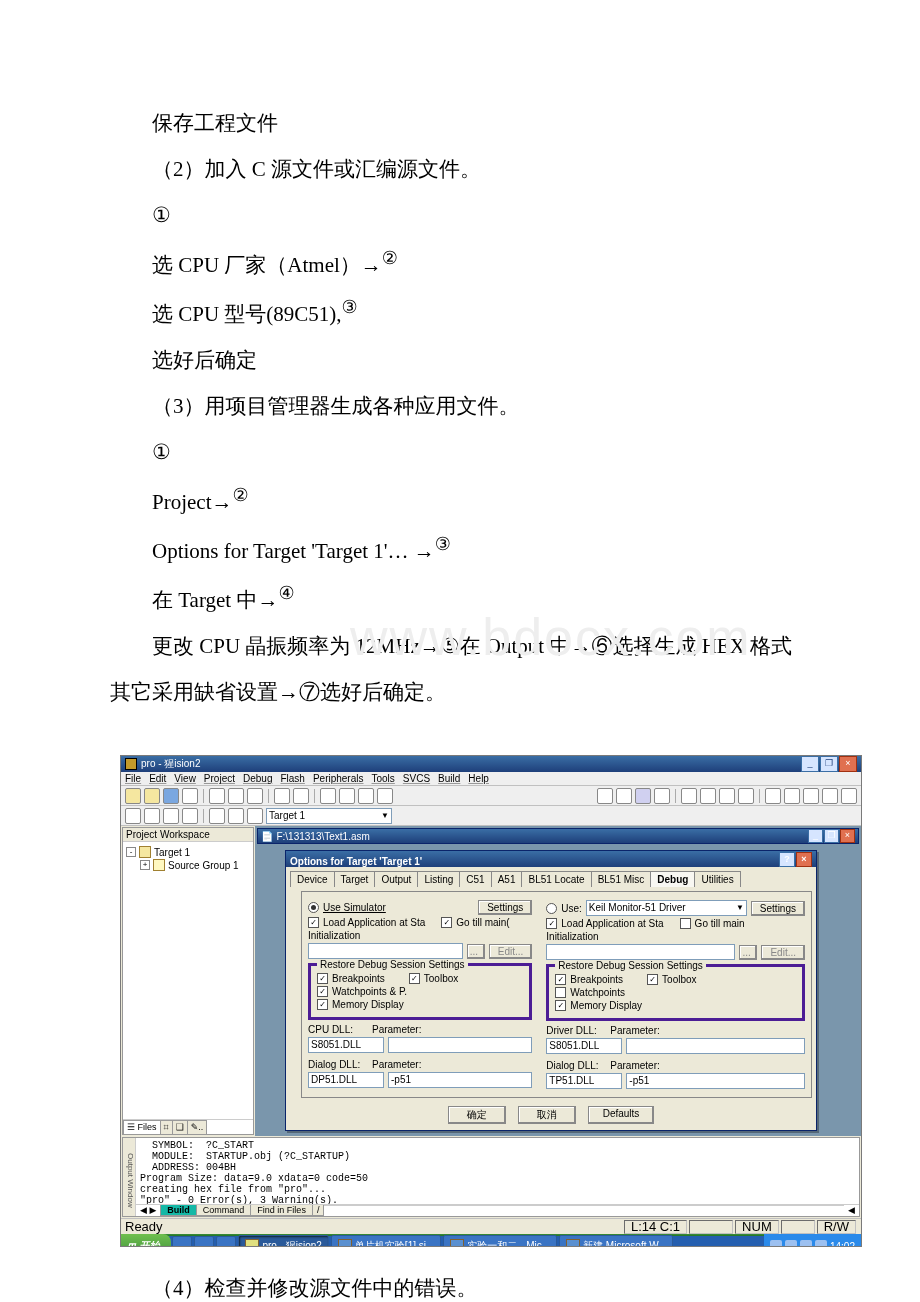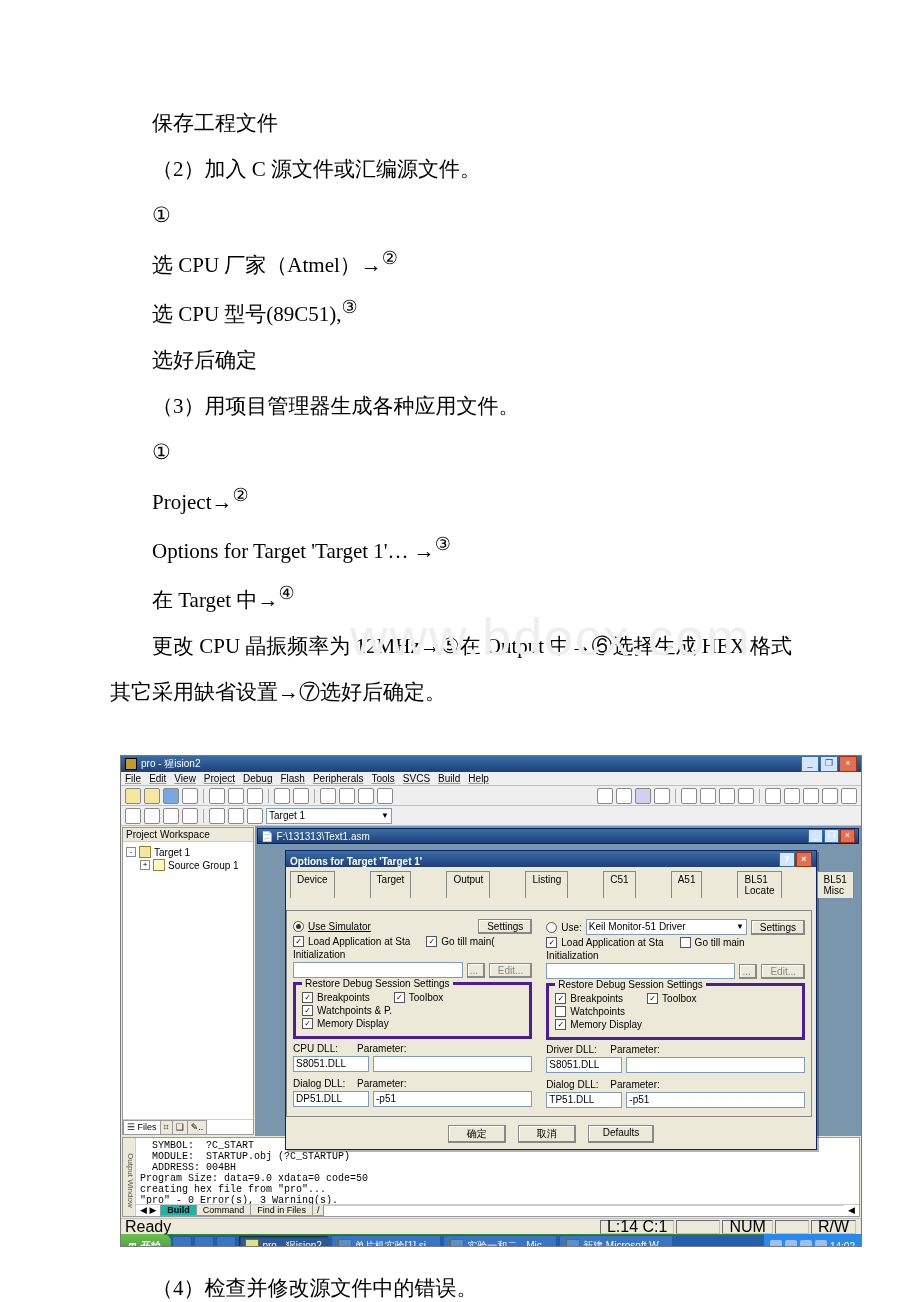--- a/index.html
+++ b/index.html
@@ -115,29 +115,29 @@
     box-shadow:2px 2px 0 rgba(0,0,0,.3);
   }
   .dlgtitle {
     height:16px;background:linear-gradient(#3a6ea5,#1e3f7a);color:#fff;
     font-size:10px;display:flex;align-items:flex-end;padding:0 4px;font-weight:bold;
   }
   .dlgtitle .spacer{flex:1;}
   .dlgbtn { width:14px;height:13px;background:#d6e5ff;border:1px solid #3a6ea5;font-size:9px;text-align:center;line-height:12px;margin-left:1px; }
   .dlgbtn.close{background:#e07050;color:#fff;border-color:#a03010;}
   .tabs {
-    display:flex;font-size:10px;margin:4px 4px 12px 4px;gap:36px;
+    display:flex;font-size:10px;margin:4px 4px 4px 4px;
   }
   .tab {
     padding:2px 6px;border:1px solid #888;border-bottom:none;background:#ece9d8;
     margin-right:-1px;
   }
   .tab.active { background:#f8f7f2;font-weight:bold; }
   .dlgbody {
-    border:1px solid #888;margin:0 4px 4px 0;padding:6px;font-size:10px;
+    border:1px solid #888;margin:0 4px 4px 15px;padding:6px;font-size:10px;
     background:#ece9d8; display:flex; gap:14px;
   }
   .col { flex:1; }
   .row { display:flex;align-items:center;gap:4px;margin:2px 0; }
   .radio { width:9px;height:9px;border:1px solid #555;border-radius:50%;background:#fff;display:inline-flex;align-items:center;justify-content:center; }
   .radio.ck::after{content:"";width:5px;height:5px;background:#333;border-radius:50%;}
   .chk { width:9px;height:9px;border:1px solid #555;background:#fff;display:inline-flex;align-items:center;justify-content:center;font-size:8px;line-height:8px; }
   .chk.ck::after{content:"✓";color:#000;}
   .btn { border:1px solid #888;background:#ece9d8;padding:1px 8px;font-size:10px;box-shadow:inset -1px -1px 0 #888, inset 1px 1px 0 #fff; }
   .field { border:1px solid #7f9db9;background:#fff;height:14px;padding:0 2px;font-size:10px;line-height:14px;overflow:hidden; }
@@ -152,21 +152,21 @@
   }
   .ow-side { width:12px;background:#ece9d8;border-right:1px solid #ccc;writing-mode:vertical-rl;font-size:8px;text-align:center;padding-top:6px;color:#555; }
   .ow-body { flex:1;font-family:"Courier New",monospace;font-size:10px;padding:2px 4px;white-space:pre;overflow:hidden;color:#000; }
   .ow-tabs { display:flex;font-size:9px;border-top:1px solid #ccc; }
   .ow-tab { padding:0 6px;border:1px solid #999;border-top:none;background:#ece9d8;margin-right:-1px; }
   .ow-tab.act { background:#14b8a6;font-weight:bold; }
   .ow-col { flex:1;display:flex;flex-direction:column; }
 
   .statusbar {
     height:15px;background:#ece9d8;border-top:1px solid #c0c0c0;
-    display:flex;align-items:center;font-size:16px;padding:0 4px;
+    display:flex;align-items:center;font-size:13px;padding:0 4px;
   }
   .statusbar .spacer { flex:1; }
   .stat-cell { border:1px inset #c0c0c0;padding:0 6px;margin:0 1px;height:12px;line-height:12px; }
 
   .taskbar {
     height:24px;background:linear-gradient(#3c8f3c,#1c6b1c 10%,#245eaf 10%,#245eaf);
     display:flex;align-items:center;font-size:10px;color:#fff;
   }
   .startbtn {
     background:linear-gradient(#6fbf4e,#3c8f3c);height:100%;padding:0 12px 0 6px;

